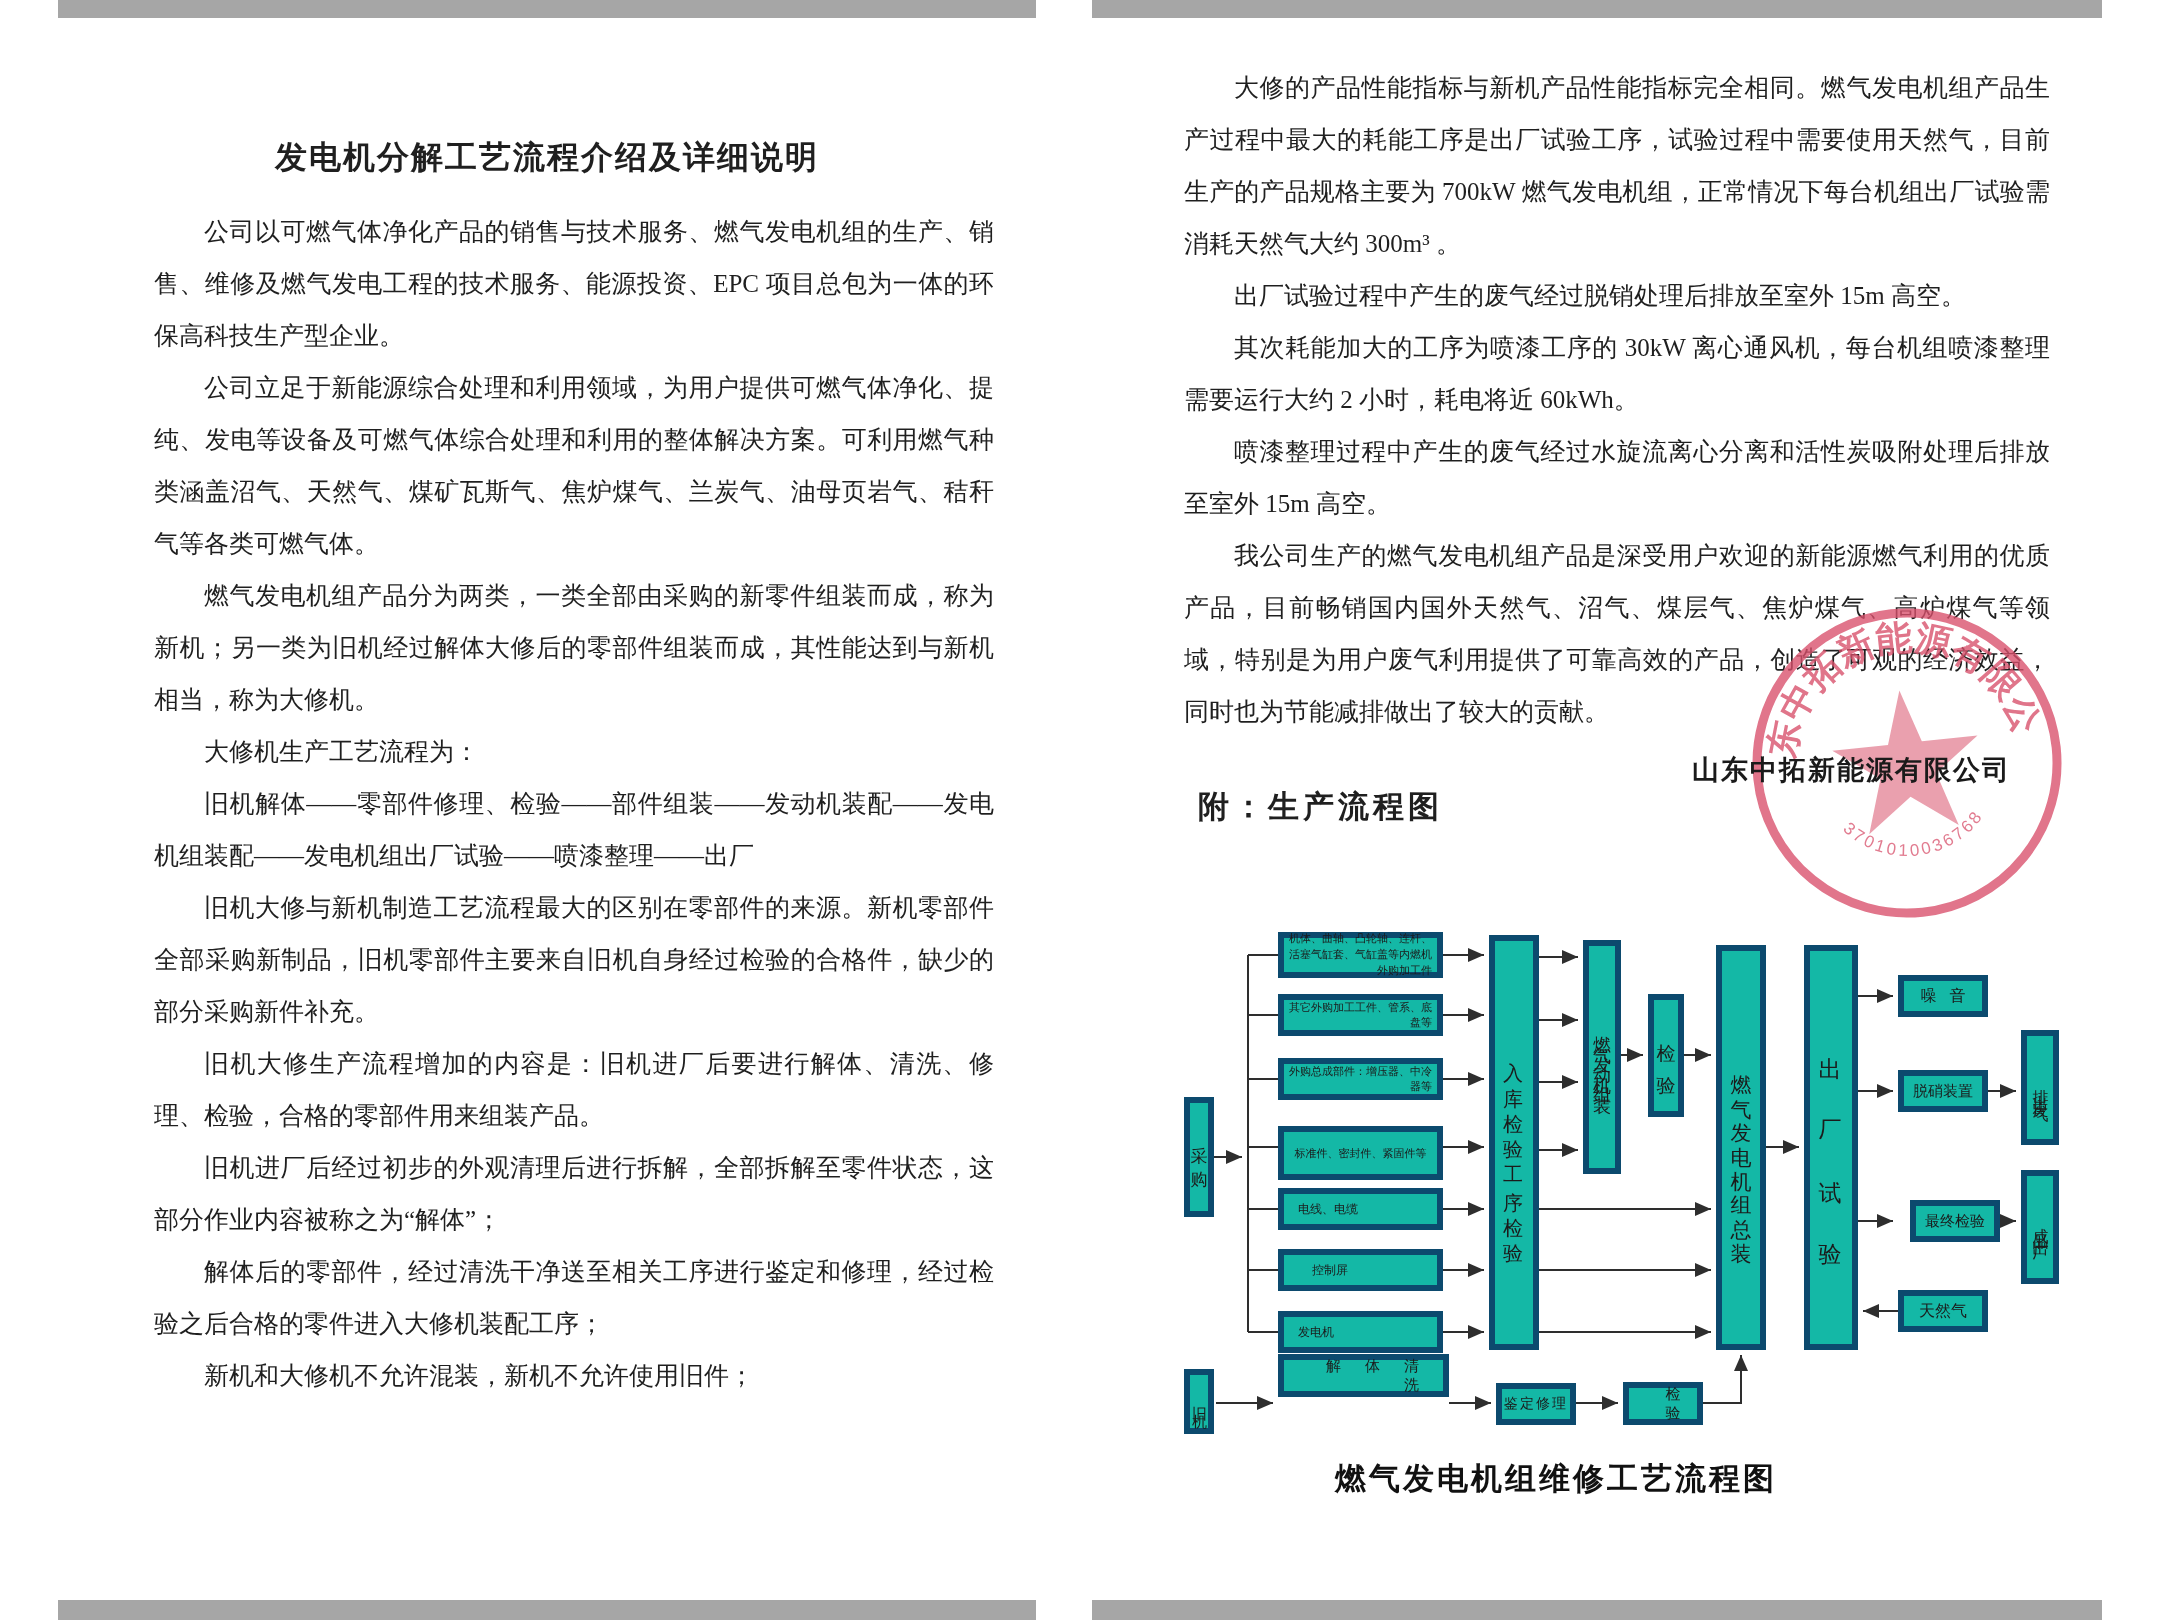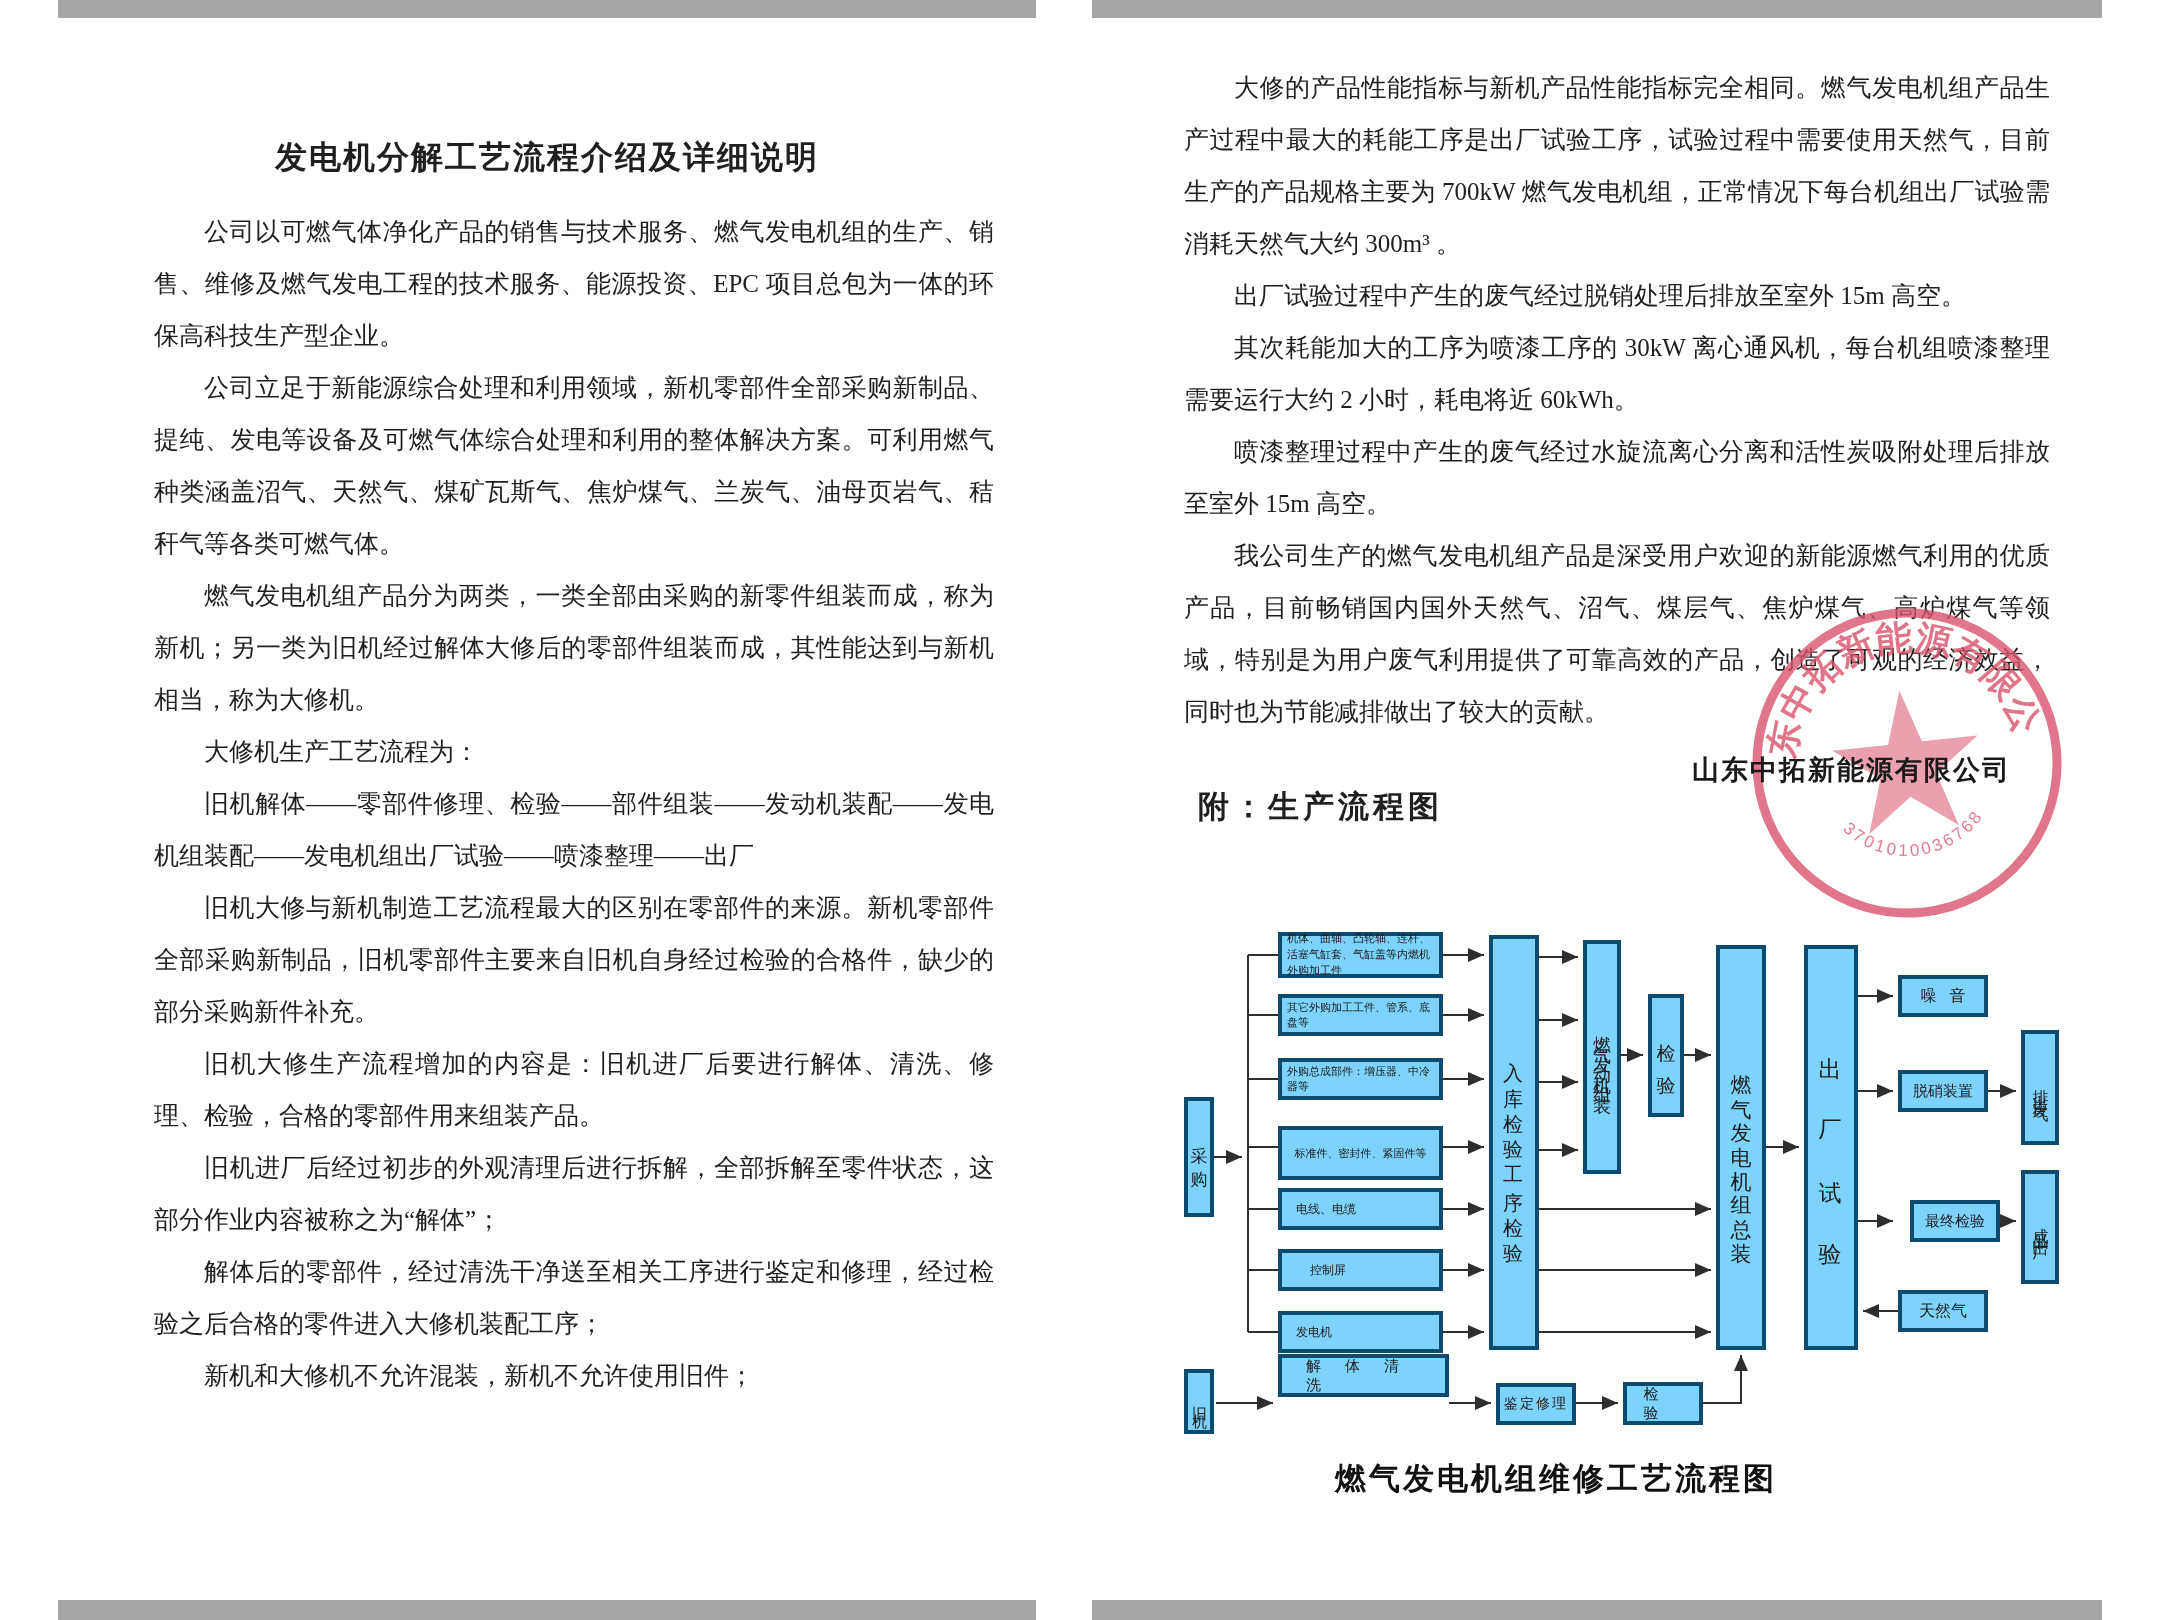--- a/index.html
+++ b/index.html
@@ -40,43 +40,43 @@
     position:absolute;left:656px;top:586px;width:318px;height:318px;
     z-index:4;transform:rotate(-6deg);opacity:.88;
   }
   
   .flowchart{
     position:absolute;left:84px;top:894px;width:920px;height:616px;
     font-family:"Liberation Sans","DejaVu Sans",sans-serif;
   }
   .fc-svg{position:absolute;left:0;top:0;}
   .fbox{
-    position:absolute;border:4px solid #0c4a6e;background:#7dd3fc;
+    position:absolute;border:6px solid #0c4a6e;background:#14b8a6;
     display:flex;align-items:center;justify-content:center;
-    text-align:left;color:#1b1b1b;box-sizing:border-box;
+    text-align:right;color:#1b1b1b;box-sizing:border-box;
   }
   .fbox.v{writing-mode:vertical-rl;}
   .fc-caption{
     position:absolute;left:0;top:546px;width:760px;text-align:center;
     font-size:31px;font-weight:bold;letter-spacing:3px;color:#111;
   }
 </style>
 </head>
 <body>
 
 <div class="edge-strip" style="left:58px;top:0;width:978px;"></div>
 <div class="edge-strip" style="left:1092px;top:0;width:1010px;"></div>
 <div class="edge-strip bottom" style="left:58px;top:1600px;width:978px;"></div>
 <div class="edge-strip bottom" style="left:1092px;top:1600px;width:1010px;"></div>
 
 <div class="page page-left">
   <div class="doc-title">发电机分解工艺流程介绍及详细说明</div>
   <div class="body-text">
     <p>公司以可燃气体净化产品的销售与技术服务、燃气发电机组的生产、销售、维修及燃气发电工程的技术服务、能源投资、EPC 项目总包为一体的环保高科技生产型企业。</p>
-    <p>公司立足于新能源综合处理和利用领域，新机零部件全部采购新制品、提纯、发电等设备及可燃气体综合处理和利用的整体解决方案。可利用燃气种类涵盖沼气、天然气、煤矿瓦斯气、焦炉煤气、兰炭气、油母页岩气、秸秆气等各类可燃气体。</p>
+    <p>公司立足于新能源综合处理和利用领域，为用户提供可燃气体净化、提纯、发电等设备及可燃气体综合处理和利用的整体解决方案。可利用燃气种类涵盖沼气、天然气、煤矿瓦斯气、焦炉煤气、兰炭气、油母页岩气、秸秆气等各类可燃气体。</p>
     <p>燃气发电机组产品分为两类，一类全部由采购的新零件组装而成，称为新机；另一类为旧机经过解体大修后的零部件组装而成，其性能达到与新机相当，称为大修机。</p>
     <p>大修机生产工艺流程为：</p>
     <p>旧机解体——零部件修理、检验——部件组装——发动机装配——发电机组装配——发电机组出厂试验——喷漆整理——出厂</p>
     <p>旧机大修与新机制造工艺流程最大的区别在零部件的来源。新机零部件全部采购新制品，旧机零部件主要来自旧机自身经过检验的合格件，缺少的部分采购新件补充。</p>
     <p>旧机大修生产流程增加的内容是：旧机进厂后要进行解体、清洗、修理、检验，合格的零部件用来组装产品。</p>
     <p>旧机进厂后经过初步的外观清理后进行拆解，全部拆解至零件状态，这部分作业内容被称之为“解体”；</p>
     <p>解体后的零部件，经过清洗干净送至相关工序进行鉴定和修理，经过检验之后合格的零件进入大修机装配工序；</p>
     <p>新机和大修机不允许混装，新机不允许使用旧件；</p>
   </div>
 </div>

